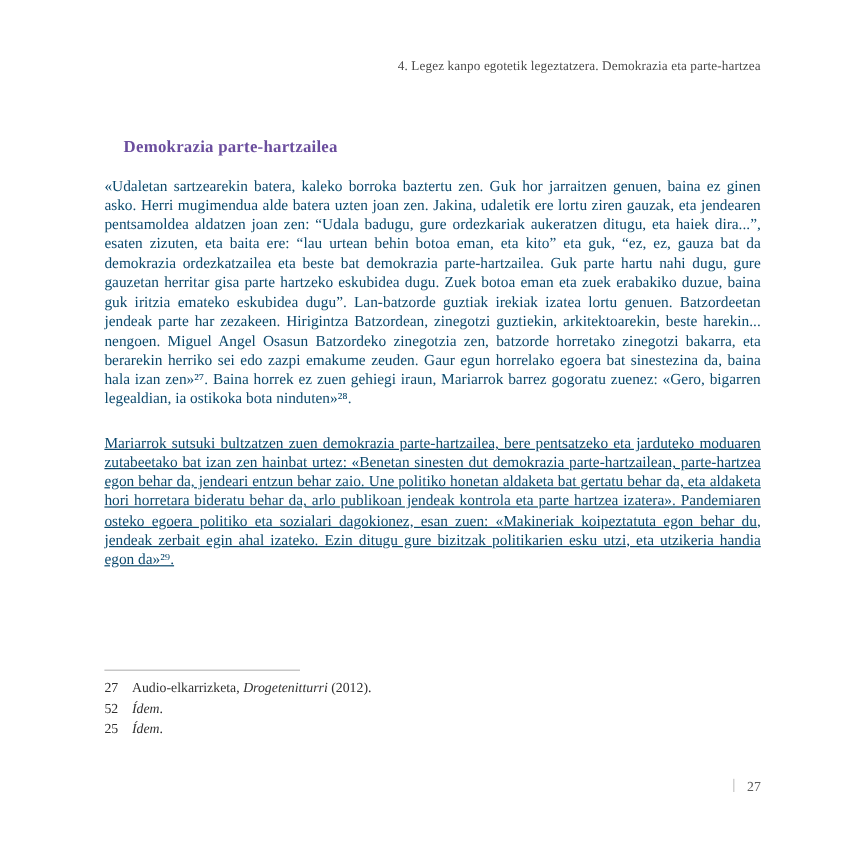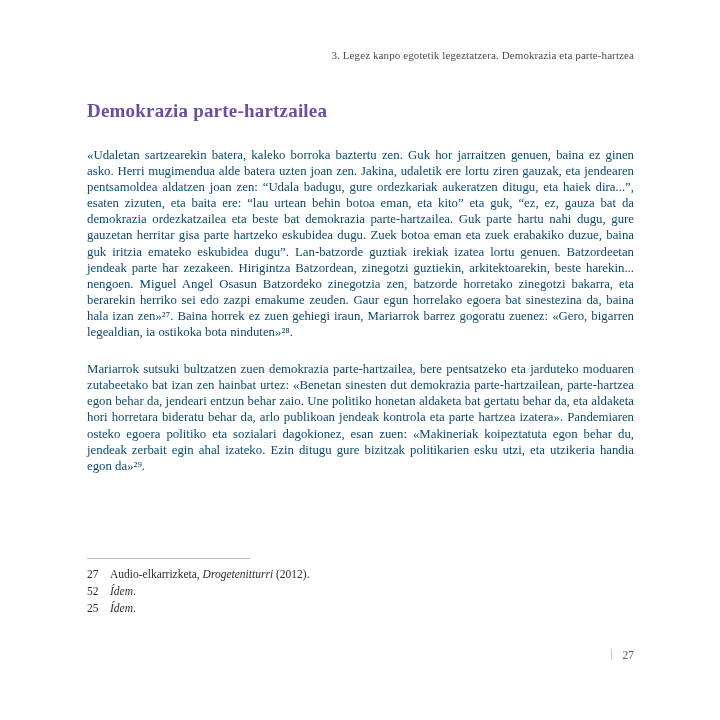--- a/index.html
+++ b/index.html
@@ -23,41 +23,42 @@
     width: 547px;
     text-align: right;
     font-size: 11px;
     letter-spacing: 0.1px;
     color: #4b4b4b;
   }
   .chapter-title {
     position: absolute;
     top: 100px;
     left: 87px;
-    margin: 0;
-    font-size: 19px;
+    margin: 16px;
+    font-size: 14px;
     font-weight: bold;
     letter-spacing: 0.2px;
     color: #6b4e9e;
   }
   .body-text {
     position: absolute;
     top: 147px;
     left: 87px;
     width: 547px;
     font-size: 12.8px;
     line-height: 16.1px;
     text-align: justify;
     color: #0c4a6e;
   }
   .para {
     margin: 0;
   }
   .para-2 {
     margin-top: 21px;
+    text-decoration: underline;
   }
   .footnote-rule {
     position: absolute;
     top: 558px;
     left: 87px;
     width: 163px;
     height: 0;
     border-top: 1px solid #b8b8b8;
   }
   .footnotes {
@@ -93,21 +94,21 @@
     background: #c6c6c6;
     margin-right: 11px;
     vertical-align: -1px;
   }
 </style>
 </head>
 <body>
 
 <div class="page">
 
-  <div class="running-header">3. Legez kanpo egotetik legeztatzera. Demokrazia eta parte-hartzea</div>
+  <div class="running-header">4. Legez kanpo egotetik legeztatzera. Demokrazia eta parte-hartzea</div>
 
   <h1 class="chapter-title">Demokrazia parte-hartzailea</h1>
 
   <div class="body-text">
     <p class="para">«Udaletan sartzearekin batera, kaleko borroka baztertu zen. Guk hor jarraitzen genuen, baina ez ginen asko. Herri mugimendua alde batera uzten joan zen. Jakina, udaletik ere lortu ziren gauzak, eta jendearen pentsamoldea aldatzen joan zen: “Udala badugu, gure ordezkariak aukeratzen ditugu, eta haiek dira...”, esaten zizuten, eta baita ere: “lau urtean behin botoa eman, eta kito” eta guk, “ez, ez, gauza bat da demokrazia ordezkatzailea eta beste bat demokrazia parte-hartzailea. Guk parte hartu nahi dugu, gure gauzetan herritar gisa parte hartzeko eskubidea dugu. Zuek botoa eman eta zuek erabakiko duzue, baina guk iritzia emateko eskubidea dugu”. Lan-batzorde guztiak irekiak izatea lortu genuen. Batzordeetan jendeak parte har zezakeen. Hirigintza Batzordean, zinegotzi guztiekin, arkitektoarekin, beste harekin... nengoen. Miguel Angel Osasun Batzordeko zinegotzia zen, batzorde horretako zinegotzi bakarra, eta berarekin herriko sei edo zazpi emakume zeuden. Gaur egun horrelako egoera bat sinestezina da, baina hala izan zen»²⁷. Baina horrek ez zuen gehiegi iraun, Mariarrok barrez gogoratu zuenez: «Gero, bigarren legealdian, ia ostikoka bota ninduten»²⁸.</p>
     <p class="para para-2">Mariarrok sutsuki bultzatzen zuen demokrazia parte-hartzailea, bere pentsatzeko eta jarduteko moduaren zutabeetako bat izan zen hainbat urtez: «Benetan sinesten dut demokrazia parte-hartzailean, parte-hartzea egon behar da, jendeari entzun behar zaio. Une politiko honetan aldaketa bat gertatu behar da, eta aldaketa hori horretara bideratu behar da, arlo publikoan jendeak kontrola eta parte hartzea izatera». Pandemiaren osteko egoera politiko eta sozialari dagokionez, esan zuen: «Makineriak koipeztatuta egon behar du, jendeak zerbait egin ahal izateko. Ezin ditugu gure bizitzak politikarien esku utzi, eta utzikeria handia egon da»²⁹.</p>
   </div>
 
   <div class="footnote-rule"></div>
 

